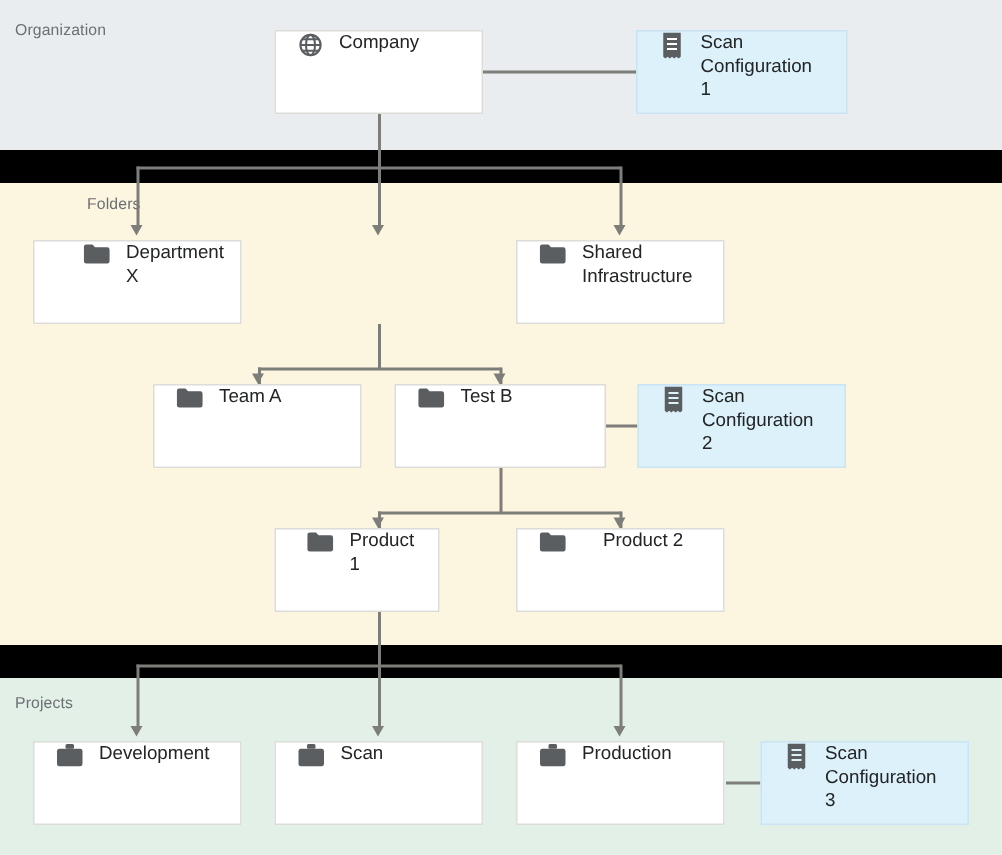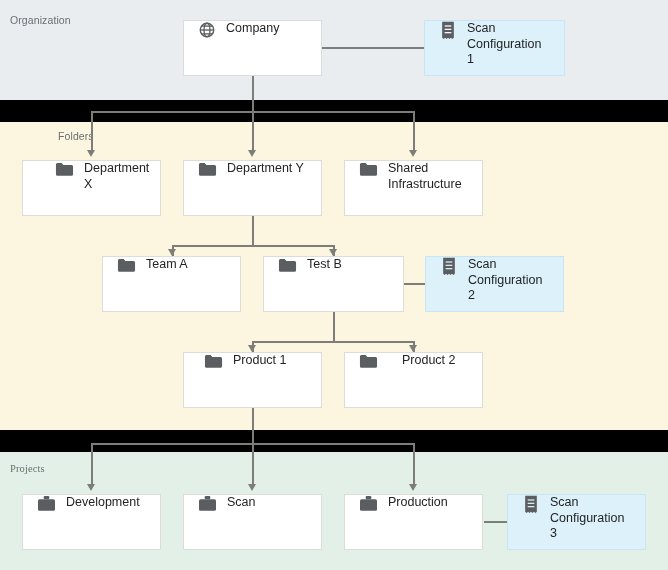--- a/index.html
+++ b/index.html
@@ -80,21 +80,21 @@
 <div id="stage">
 
   <div class="band band-org"></div>
   <div class="band band-sep1"></div>
   <div class="band band-folders"></div>
   <div class="band band-sep2"></div>
   <div class="band band-projects"></div>
 
   <div class="band-label" style="left:10px; top:14px;">Organization</div>
   <div class="band-label" style="left:10px; top:130px;padding-left:48px;">Folders</div>
-  <div class="band-label" style="left:10px; top:463px;font-family:Liberation Serif, serif;">Projects</div>
+  <div class="band-label" style="left:10px; top:463px;">Projects</div>
 
   <div class="layer-conn">
 
     <div class="conn conn-h" style="left:322px; top:47px; width:102px;"></div>
 
     <div class="conn conn-v" style="left:252px; top:76px; height:36px;"></div>
 
     <div class="conn conn-h" style="left:91px; top:111px; width:323px;"></div>
 
     <div class="conn conn-v" style="left:91px;  top:111px; height:40px;"></div>
@@ -166,28 +166,20 @@
 
     <div class="node" style="left:22px; top:160px; width:139px; height:56px;padding-left:32px;">
       <span class="ico">
         <svg width="19" height="16" viewBox="0 0 20 16">
           <path d="M1 3.2 a1.6 1.6 0 0 1 1.6 -1.6 h4.4 l1.8 2.1 h8.6 a1.6 1.6 0 0 1 1.6 1.6 v8.1 a1.6 1.6 0 0 1 -1.6 1.6 H2.6 A1.6 1.6 0 0 1 1 13.4 Z" fill="#5a5e60"></path>
         </svg>
       </span>
       <span class="label">Department X</span>
     </div>
 
-    <div class="node" style="left:183px; top:160px; width:139px; height:56px;">
-      <span class="ico">
-        <svg width="19" height="16" viewBox="0 0 20 16">
-          <path d="M1 3.2 a1.6 1.6 0 0 1 1.6 -1.6 h4.4 l1.8 2.1 h8.6 a1.6 1.6 0 0 1 1.6 1.6 v8.1 a1.6 1.6 0 0 1 -1.6 1.6 H2.6 A1.6 1.6 0 0 1 1 13.4 Z" fill="#5a5e60"></path>
-        </svg>
-      </span>
-      <span class="label">Department Y</span>
-    </div>
 
     <div class="node" style="left:344px; top:160px; width:139px; height:56px;">
       <span class="ico">
         <svg width="19" height="16" viewBox="0 0 20 16">
           <path d="M1 3.2 a1.6 1.6 0 0 1 1.6 -1.6 h4.4 l1.8 2.1 h8.6 a1.6 1.6 0 0 1 1.6 1.6 v8.1 a1.6 1.6 0 0 1 -1.6 1.6 H2.6 A1.6 1.6 0 0 1 1 13.4 Z" fill="#5a5e60"></path>
         </svg>
       </span>
       <span class="label">Shared
 Infrastructure</span>
     </div>
@@ -218,21 +210,21 @@
             <line x1="6" y1="6" x2="14" y2="6"></line>
             <line x1="6" y1="10" x2="14" y2="10"></line>
             <line x1="6" y1="14" x2="14" y2="14"></line>
           </g>
         </svg>
       </span>
       <span class="label">Scan
 Configuration 2</span>
     </div>
 
-    <div class="node" style="left:183px; top:352px; width:139px; height:56px;padding-left:20px;">
+    <div class="node" style="left:183px; top:352px; width:110px; height:56px;padding-left:20px;">
       <span class="ico">
         <svg width="19" height="16" viewBox="0 0 20 16">
           <path d="M1 3.2 a1.6 1.6 0 0 1 1.6 -1.6 h4.4 l1.8 2.1 h8.6 a1.6 1.6 0 0 1 1.6 1.6 v8.1 a1.6 1.6 0 0 1 -1.6 1.6 H2.6 A1.6 1.6 0 0 1 1 13.4 Z" fill="#5a5e60"></path>
         </svg>
       </span>
       <span class="label">Product 1</span>
     </div>
 
     <div class="node" style="left:344px; top:352px; width:139px; height:56px;gap:24px;">
       <span class="ico">

